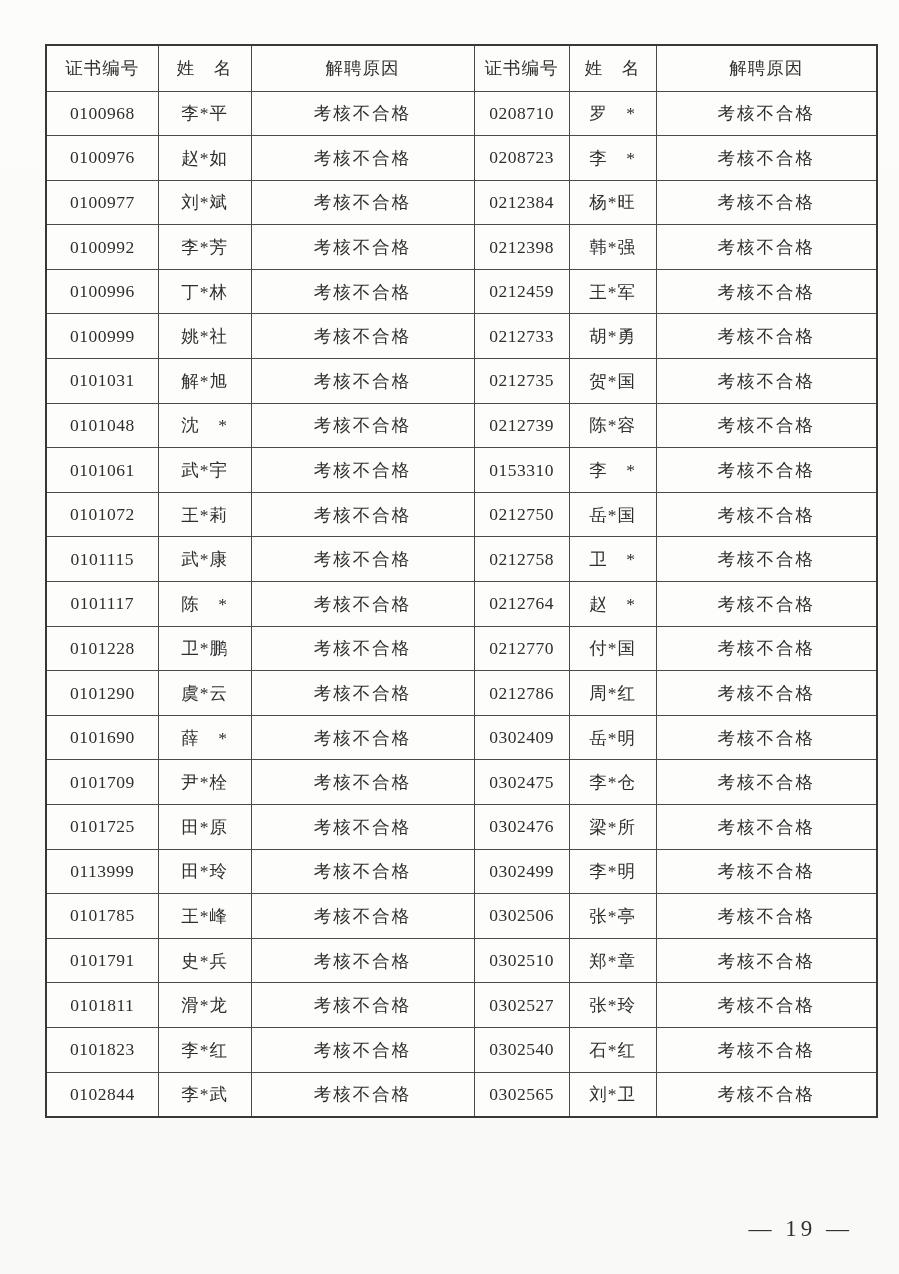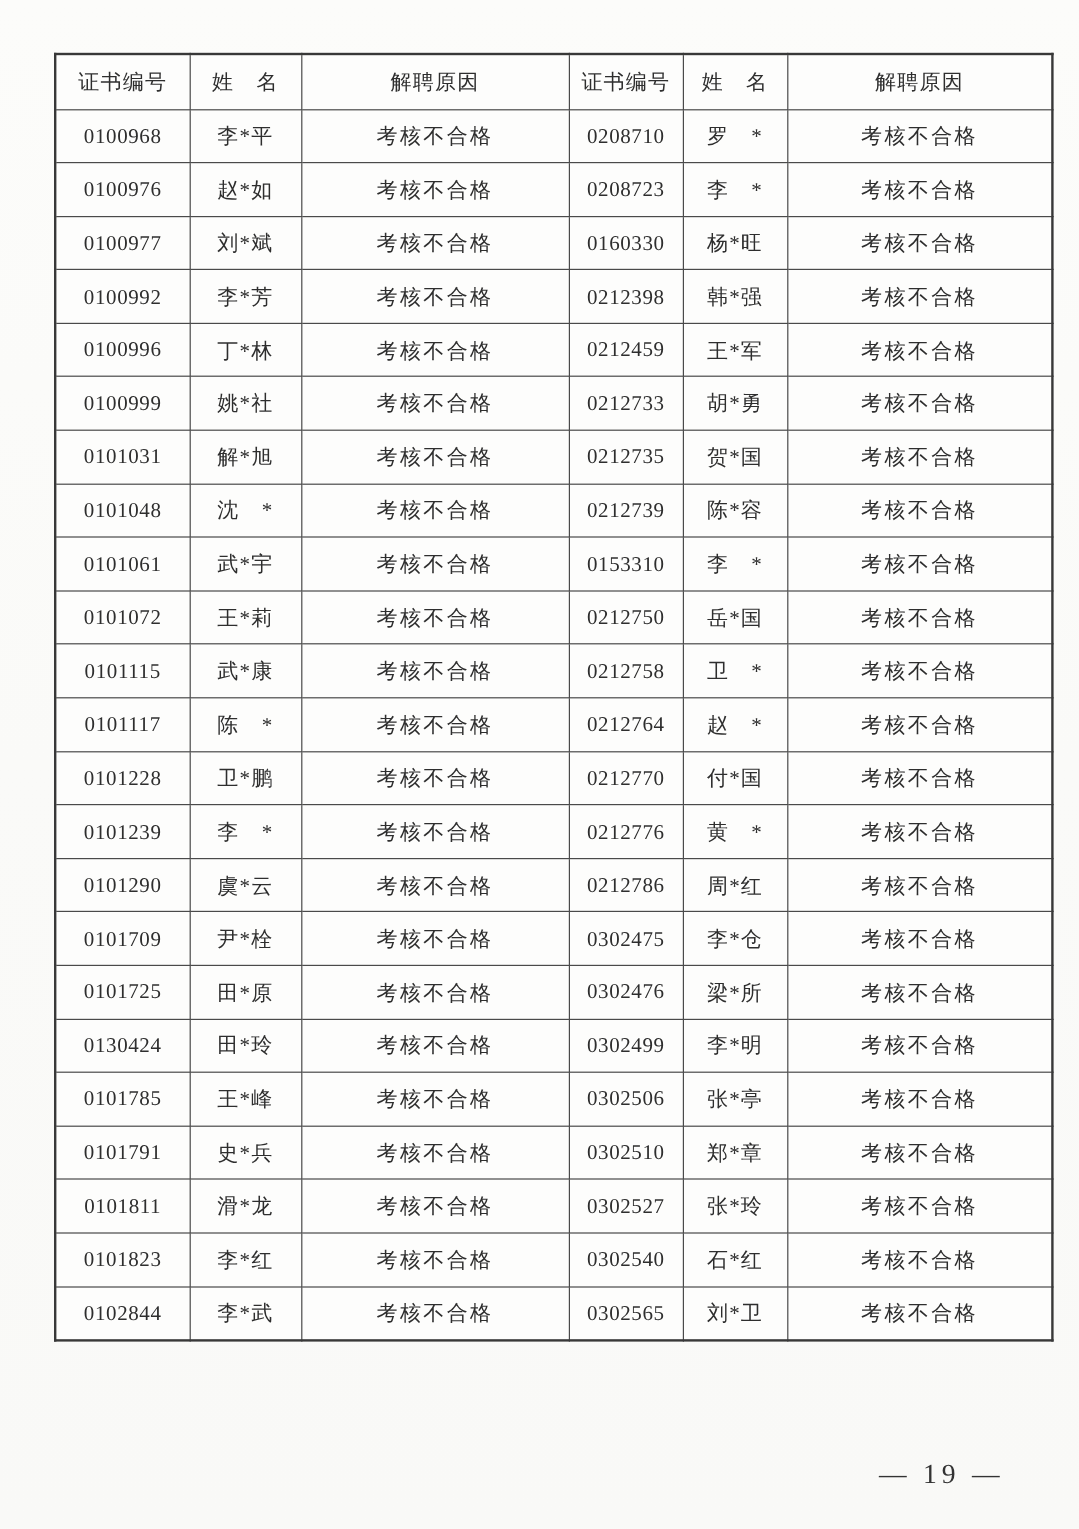--- a/index.html
+++ b/index.html
@@ -41,21 +41,21 @@
   }
   table.roster { border: 2px solid #383838; }
   table.roster thead tr { height: 46px; }
   table.roster tbody tr { height: 44.6px; }
   th.hdr { letter-spacing: 1px; }
   td.cert-no { font-size: 18px; letter-spacing: 0.5px; }
   td.person-name { letter-spacing: 1px; margin-top: 16px; }
   td.reason { letter-spacing: 2px; }
   .page-number {
     position: absolute;
-    right: 62px;
+    right: 46px;
     top: 1216px;
     font-size: 23px;
     letter-spacing: 4px;
     color: #333333;
     font-family: "Liberation Serif", "DejaVu Serif", serif;
   }
 </style>
 </head>
 <body>
 
@@ -94,21 +94,21 @@
           <td class="person-name">赵*如</td>
           <td class="reason">考核不合格</td>
           <td class="cert-no">0208723</td>
           <td class="person-name">李　*</td>
           <td class="reason">考核不合格</td>
         </tr>
         <tr>
           <td class="cert-no">0100977</td>
           <td class="person-name">刘*斌</td>
           <td class="reason">考核不合格</td>
-          <td class="cert-no">0160330</td>
+          <td class="cert-no">0212384</td>
           <td class="person-name">杨*旺</td>
           <td class="reason">考核不合格</td>
         </tr>
         <tr>
           <td class="cert-no">0100992</td>
           <td class="person-name">李*芳</td>
           <td class="reason">考核不合格</td>
           <td class="cert-no">0212398</td>
           <td class="person-name">韩*强</td>
           <td class="reason">考核不合格</td>
@@ -179,53 +179,53 @@
         </tr>
         <tr>
           <td class="cert-no">0101228</td>
           <td class="person-name">卫*鹏</td>
           <td class="reason">考核不合格</td>
           <td class="cert-no">0212770</td>
           <td class="person-name">付*国</td>
           <td class="reason">考核不合格</td>
         </tr>
         <tr>
-          <td class="cert-no">0101239</td>
-          <td class="person-name">李　*</td>
-          <td class="reason">考核不合格</td>
-          <td class="cert-no">0212776</td>
-          <td class="person-name">黄　*</td>
-          <td class="reason">考核不合格</td>
-        </tr>
-        <tr>
           <td class="cert-no">0101290</td>
           <td class="person-name">虞*云</td>
           <td class="reason">考核不合格</td>
           <td class="cert-no">0212786</td>
           <td class="person-name">周*红</td>
           <td class="reason">考核不合格</td>
         </tr>
         <tr>
+          <td class="cert-no">0101690</td>
+          <td class="person-name">薛　*</td>
+          <td class="reason">考核不合格</td>
+          <td class="cert-no">0302409</td>
+          <td class="person-name">岳*明</td>
+          <td class="reason">考核不合格</td>
+        </tr>
+        <tr>
           <td class="cert-no">0101709</td>
           <td class="person-name">尹*栓</td>
           <td class="reason">考核不合格</td>
           <td class="cert-no">0302475</td>
           <td class="person-name">李*仓</td>
           <td class="reason">考核不合格</td>
         </tr>
         <tr>
           <td class="cert-no">0101725</td>
           <td class="person-name">田*原</td>
           <td class="reason">考核不合格</td>
           <td class="cert-no">0302476</td>
           <td class="person-name">梁*所</td>
           <td class="reason">考核不合格</td>
         </tr>
         <tr>
-          <td class="cert-no">0130424</td>
+          <td class="cert-no">0113999</td>
           <td class="person-name">田*玲</td>
           <td class="reason">考核不合格</td>
           <td class="cert-no">0302499</td>
           <td class="person-name">李*明</td>
           <td class="reason">考核不合格</td>
         </tr>
         <tr>
           <td class="cert-no">0101785</td>
           <td class="person-name">王*峰</td>
           <td class="reason">考核不合格</td>

